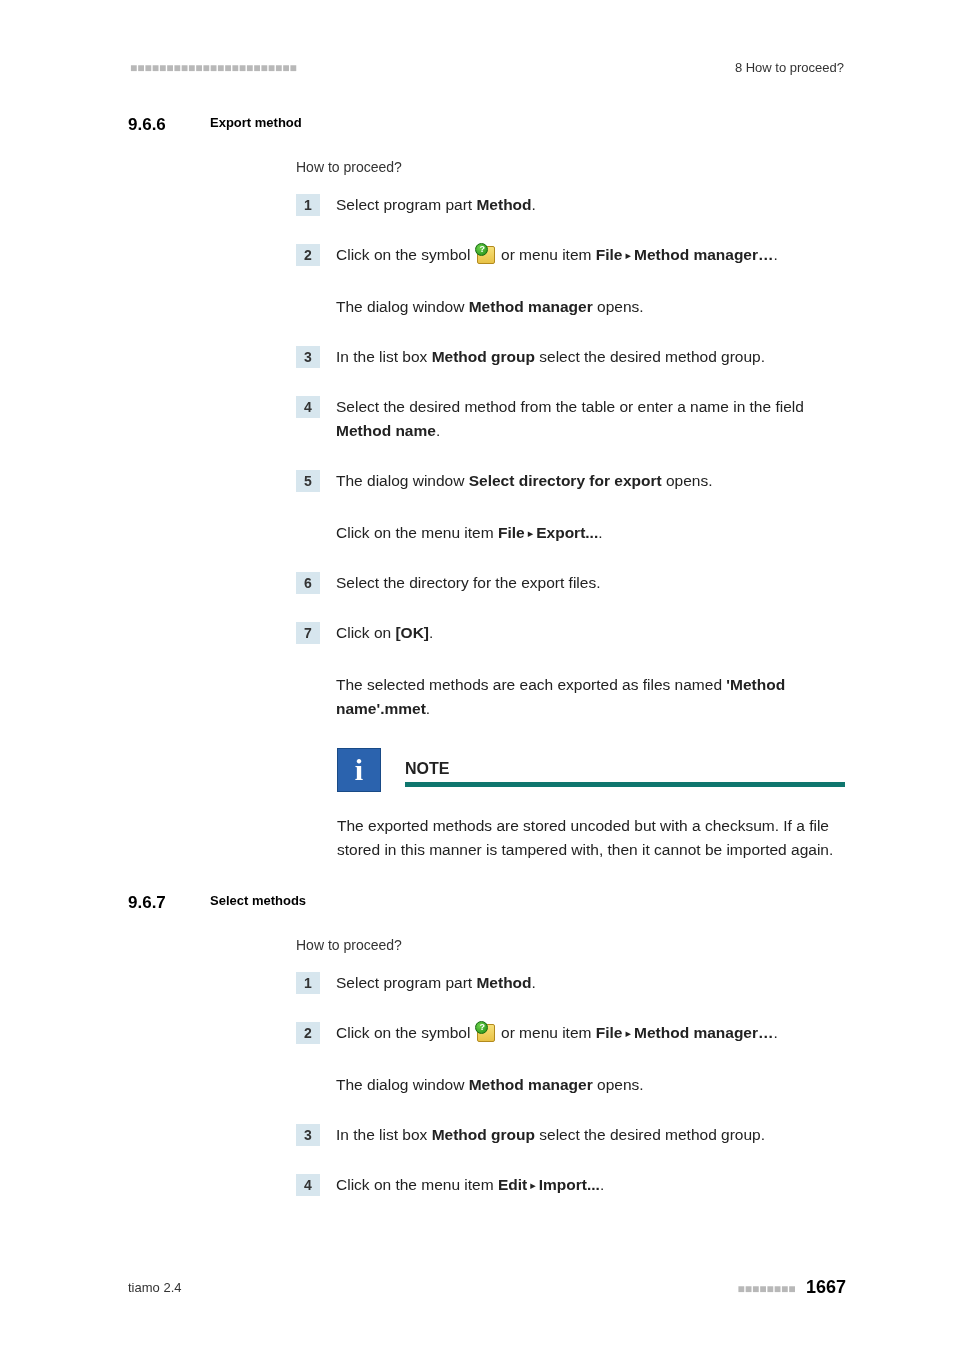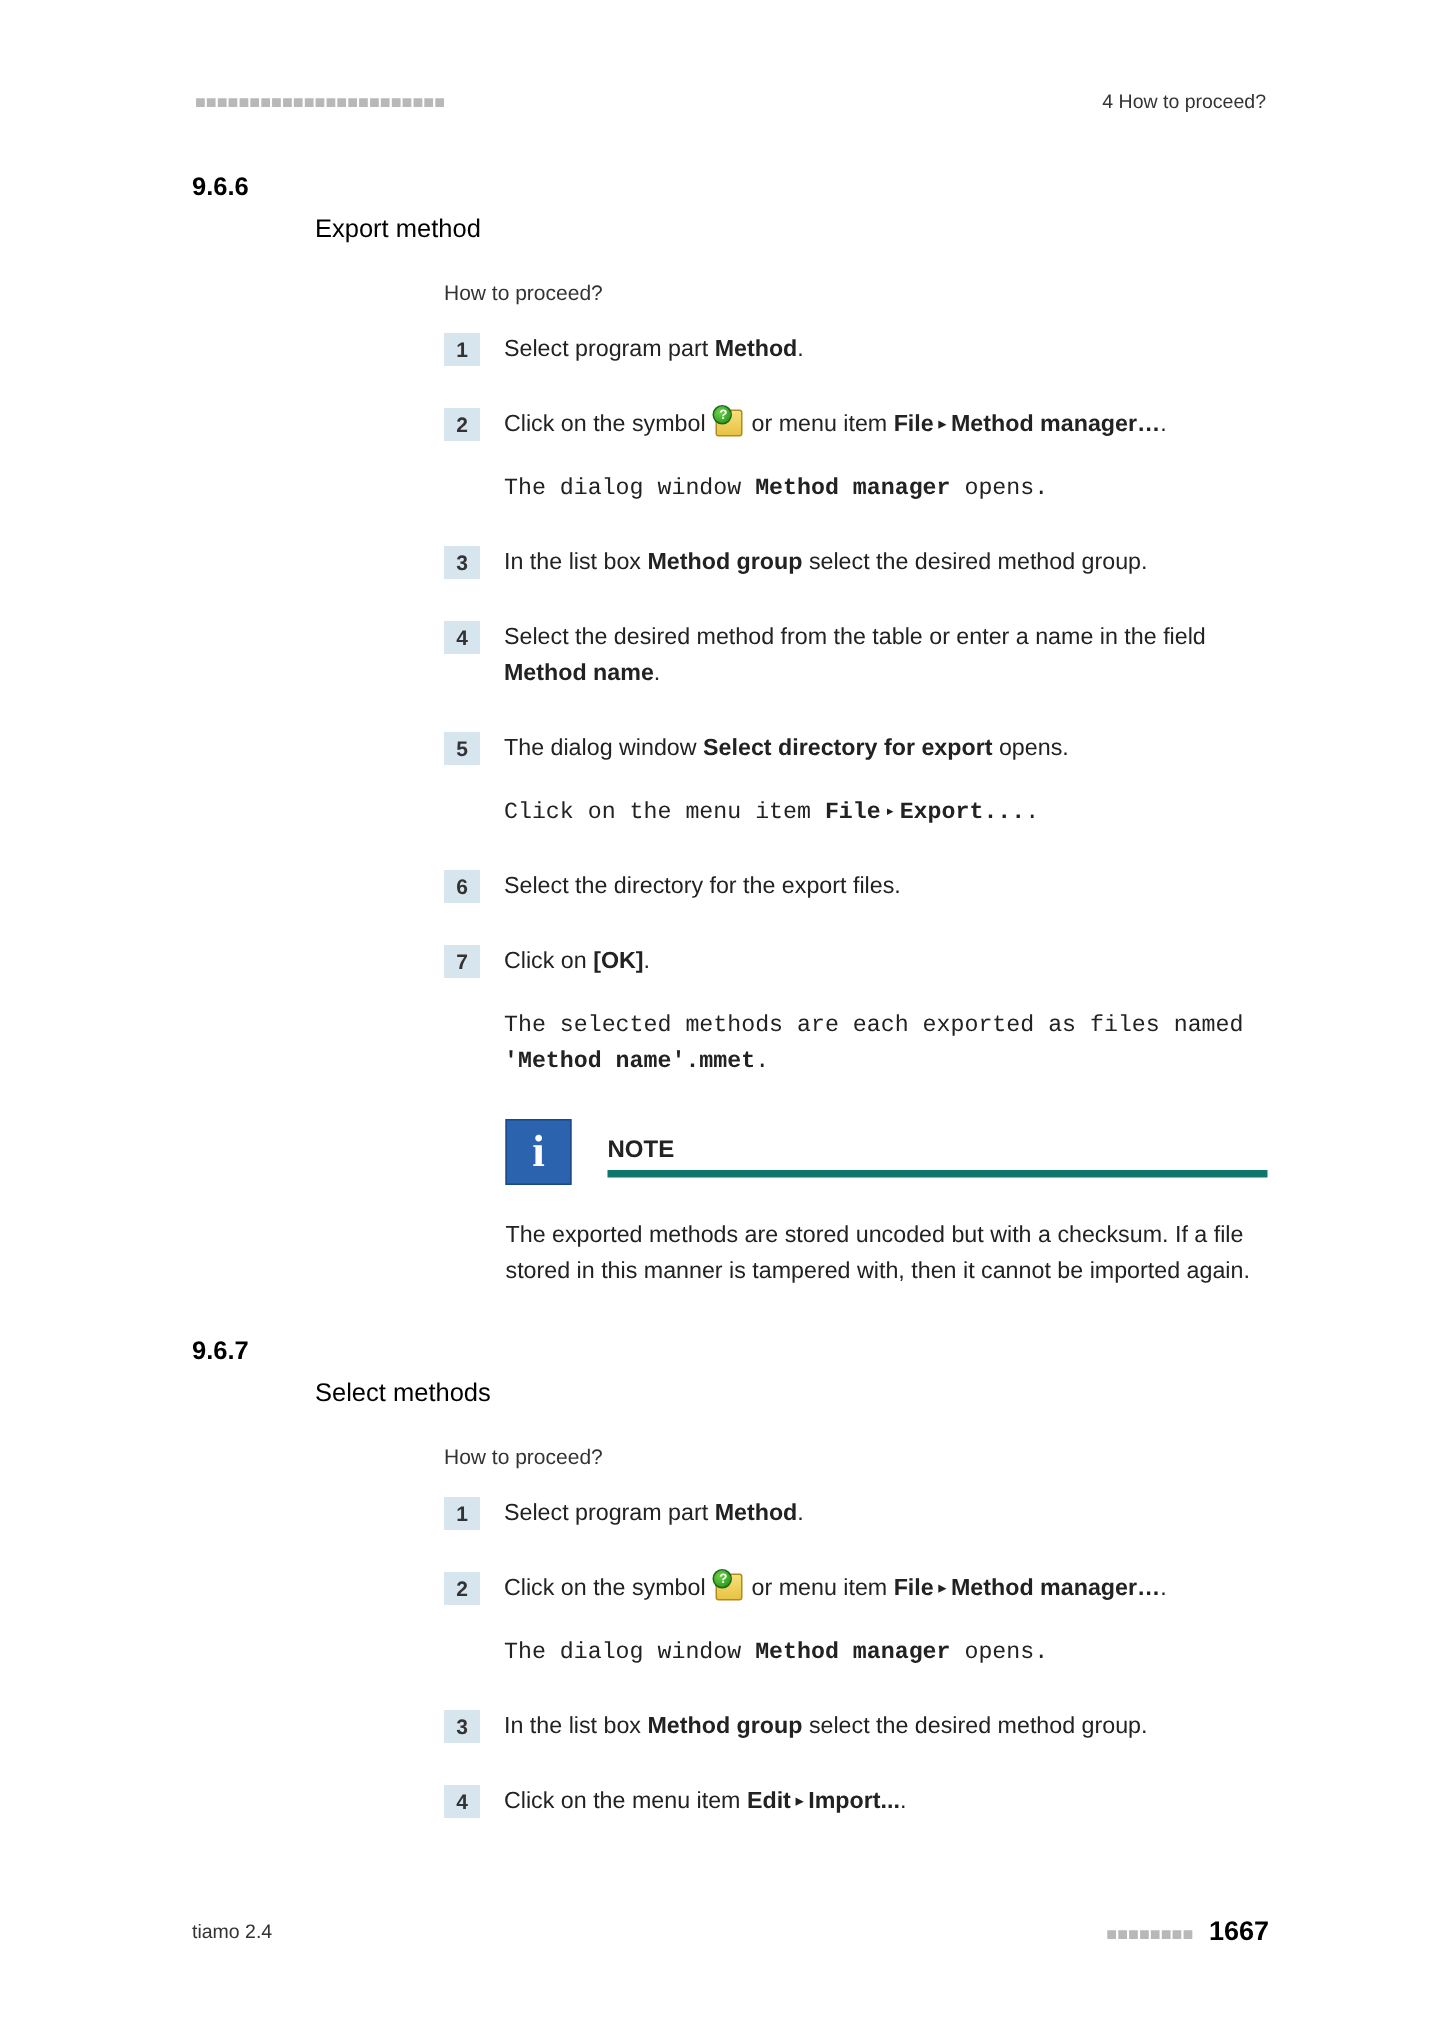--- a/index.html
+++ b/index.html
@@ -3,28 +3,28 @@
 <meta charset="utf-8">
 <style>
   * { box-sizing: border-box; margin: 0; padding: 0; }
   html, body { width: 954px; height: 1350px; font-family: Arial, Helvetica, sans-serif; background: #fff; color: #222; }
   .page { position: relative; width: 954px; height: 1350px; padding: 60px 0 0 0; }
   .top-bar { display: flex; justify-content: space-between; align-items: center; padding: 0 110px 0 130px; margin-bottom: 40px; }
   .dots-line { letter-spacing: 0; color: #b8b8b8; font-size: 12px; font-weight: bold; }
   .top-right { font-size: 13px; color: #333; }
   .section { display: flex; width: 100%; padding: 0 80px 0 128px; margin-bottom: 24px; }
   .section-num { width: 82px; font-weight: 800; color: #000; font-size: 17px; flex-shrink: 0; }
-  .section-title { font-weight: 400; color: #000; font-size: 17px; margin-top: 28px; }
+  .section-title { font-weight: 700; color: #000; font-size: 13px; }
   .intro { font-size: 14px; color: #333; margin: 0 108px 18px 296px; }
   .steps { margin: 0 108px 0 296px; }
   .step { display: flex; margin-bottom: 26px; }
   .step-num { flex-shrink: 0; width: 24px; height: 22px; background: #d7e6ee; color: #333; font-weight: 700; font-size: 14px; display:flex; align-items:center; justify-content:center; margin-right: 16px; margin-top: 1px; }
   .step-body { font-size: 15.5px; line-height: 1.55; color: #222; }
   .step-body strong { font-weight: 700; }
-  .step-body p + p { margin-top: 18px; font-family: Liberation Mono, monospace; }
+  .step-body p + p { margin-top: 28px; }
   .tri { display:inline-block; margin: 0 3px; font-size: 11px; position: relative; top: -1px; }
   .icon-inline {
     display:inline-block; width:18px; height:18px; vertical-align:-4px; margin: 0 2px;
     border:1px solid #b38a1d;
     background: linear-gradient(#f6e079,#e8c246);
     border-radius:2px; position:relative;
   }
   .icon-inline::before{
     content:""; position:absolute; top:-4px; left:-3px;
     width:11px; height:11px; border-radius:50%;
@@ -52,21 +52,21 @@
   .footer-right { font-weight:800; font-size:18px; color:#000; }
   .footer-dots { color:#b8b8b8; font-size:12px; font-weight:bold; letter-spacing:0; margin-right:6px; }
 </style>
 </head>
 <body>
 
 <div class="page">
 
   <div class="top-bar">
     <span class="dots-line">■■■■■■■■■■■■■■■■■■■■■■■</span>
-    <span class="top-right">4 How to proceed?</span>
+    <span class="top-right">8 How to proceed?</span>
   </div>
 
   <div id="sections">
       <div class="section">
         <div class="section-num">9.6.6</div>
         <div class="section-title">Export method</div>
       </div>
       <div class="intro">How to proceed?</div>
       <div class="steps">
         <div class="step">

